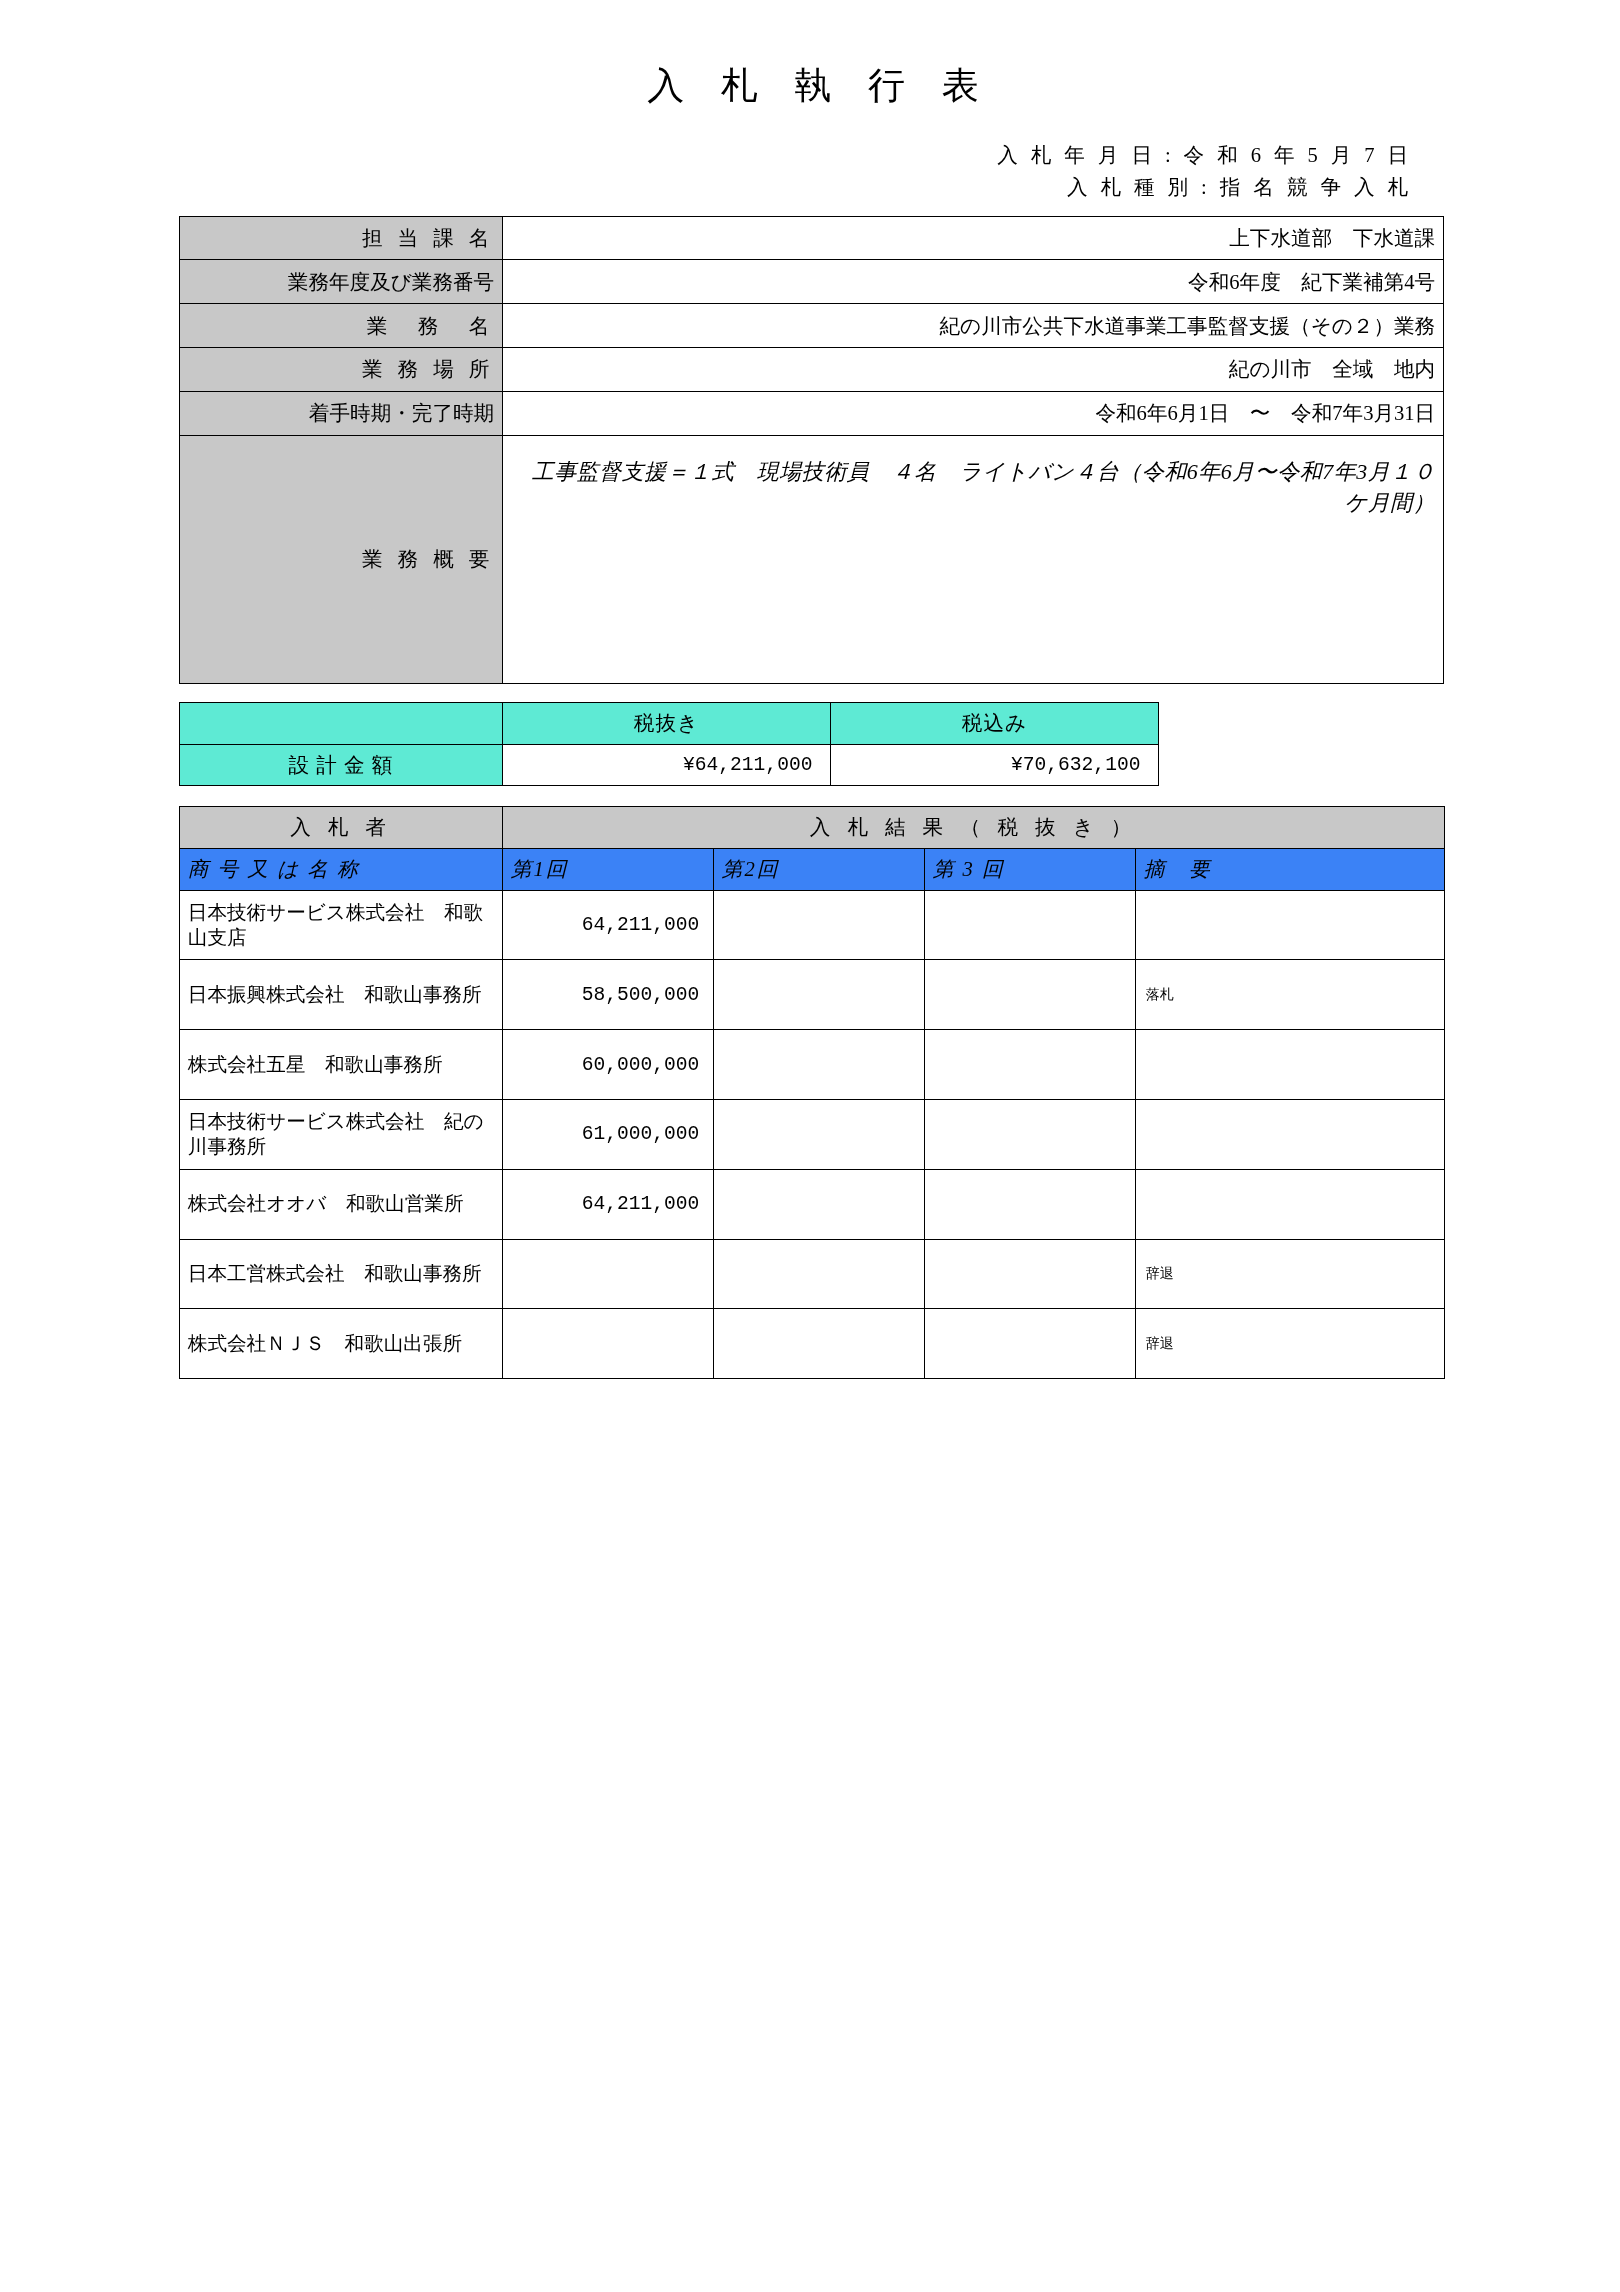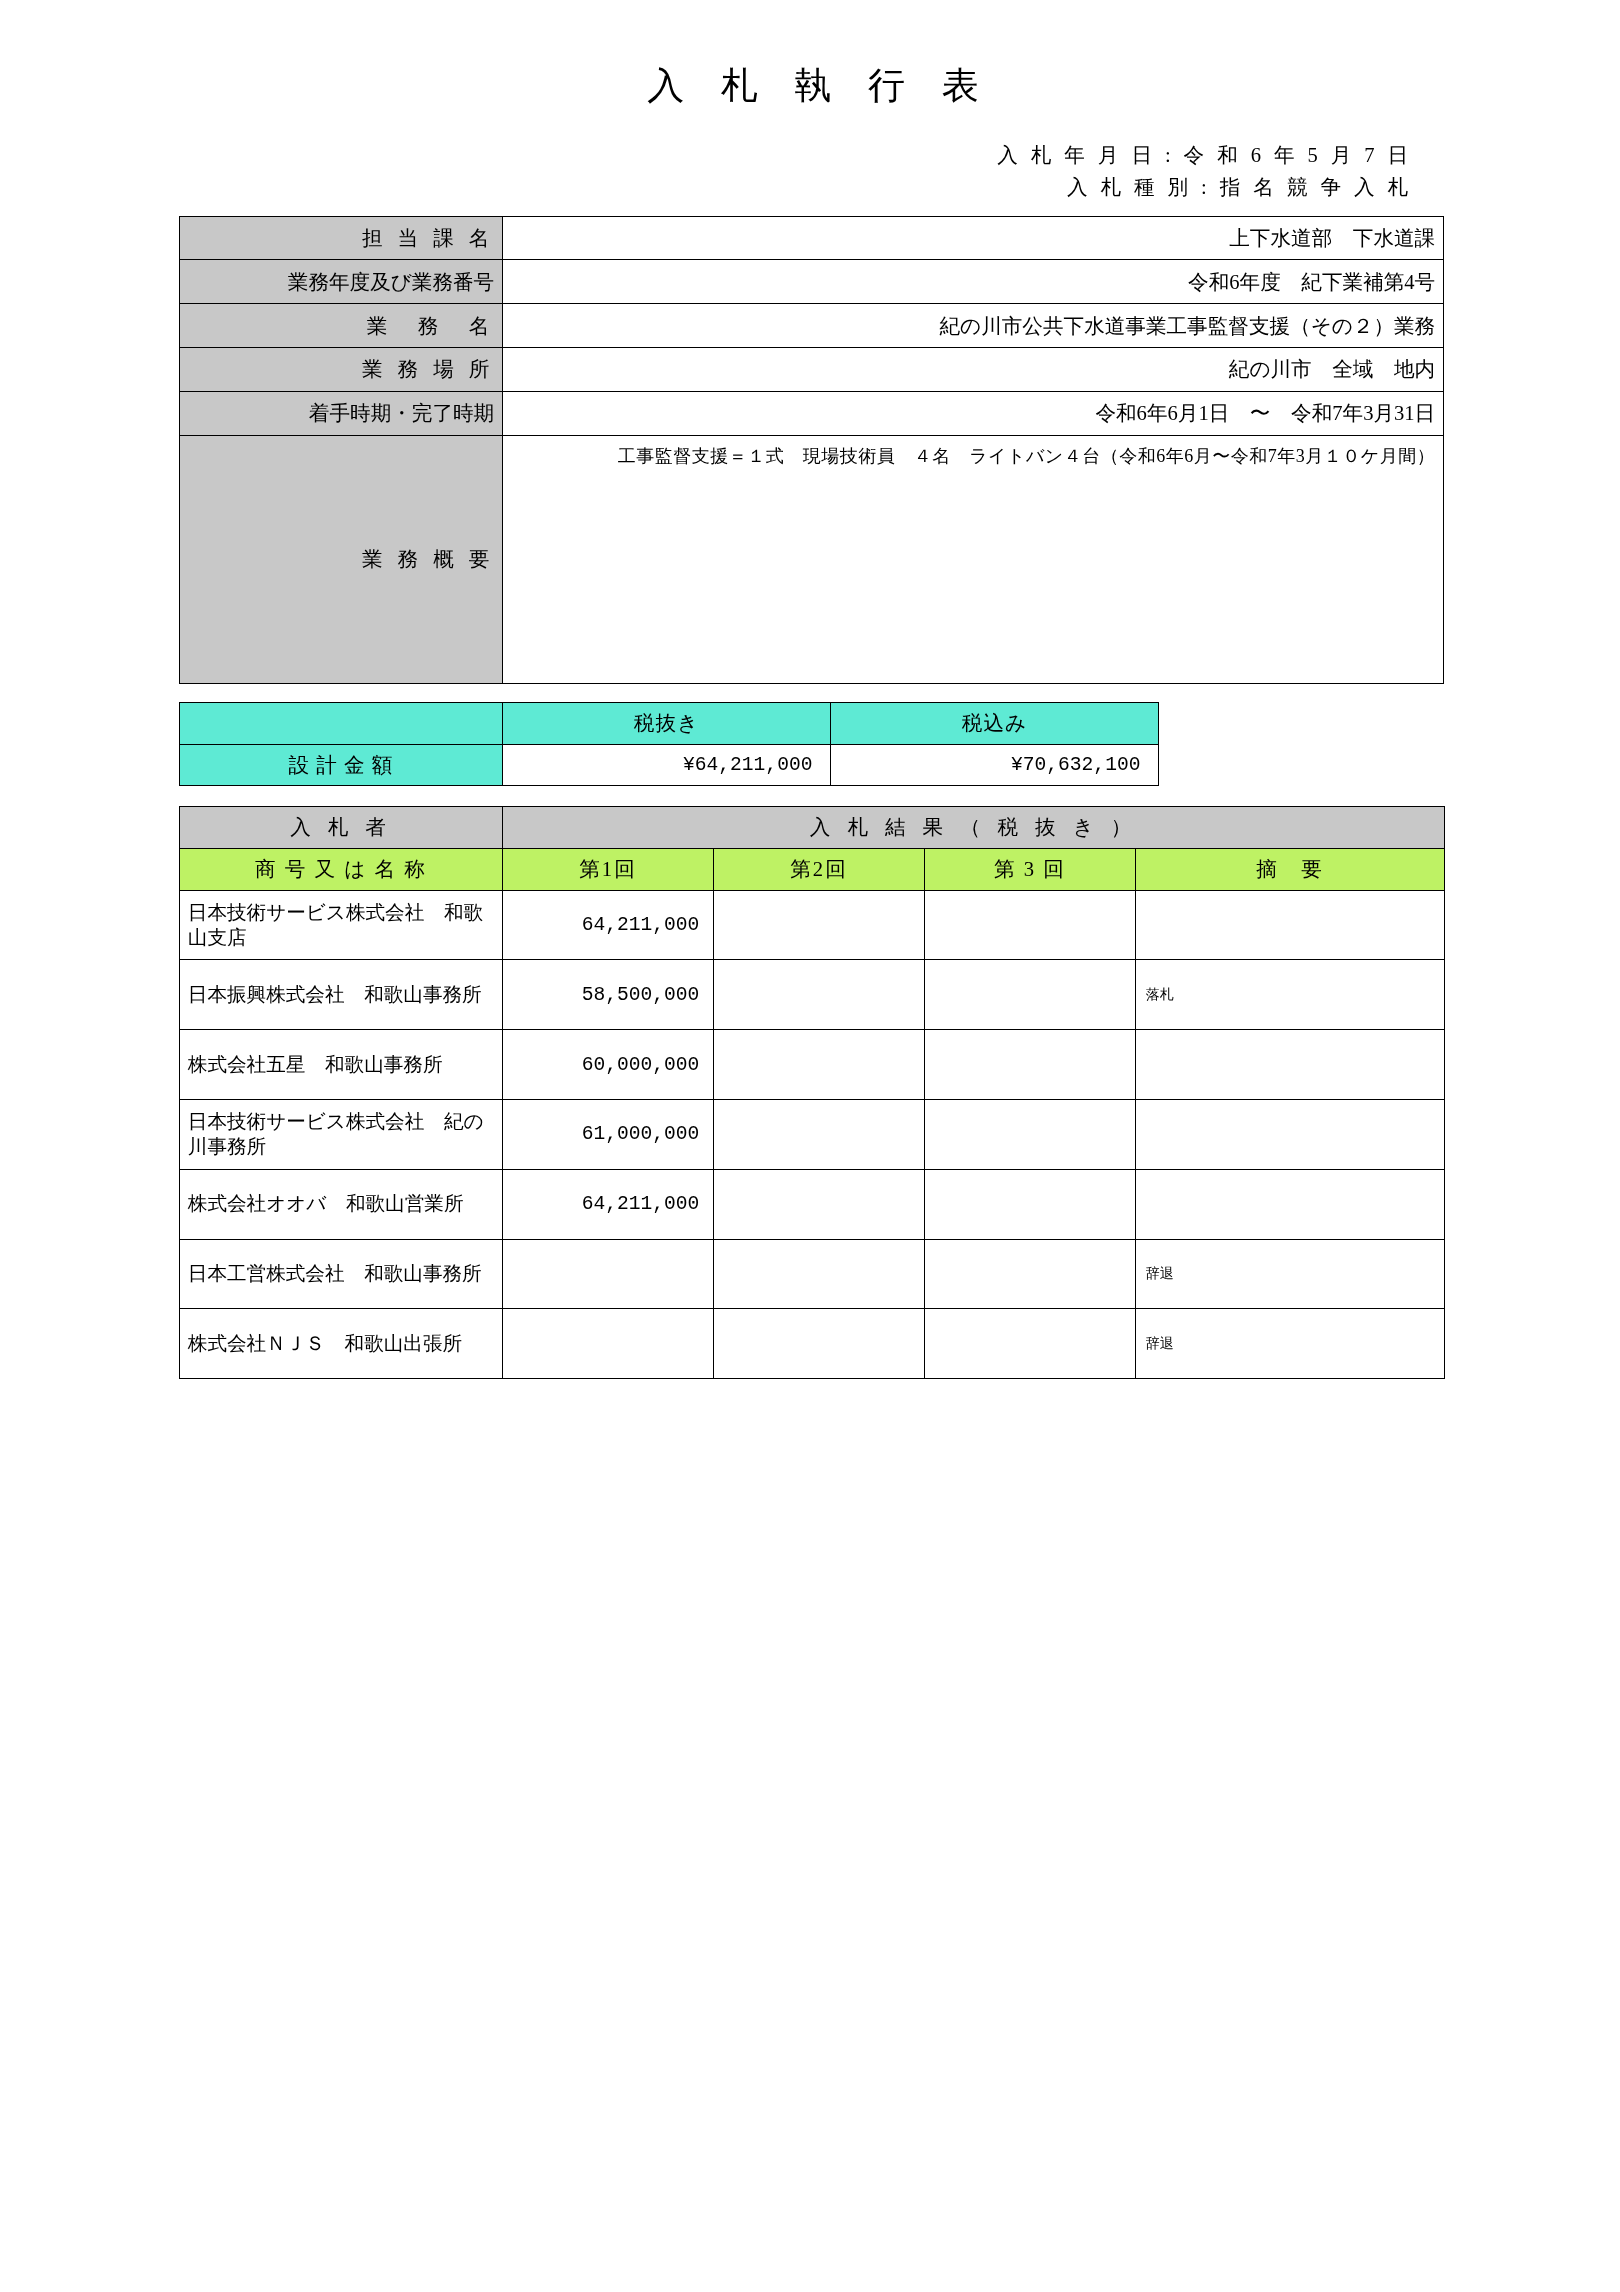--- a/index.html
+++ b/index.html
@@ -69,24 +69,25 @@
     letter-spacing: 0px;
   }
   
   #info-table { margin-top: 11.8px; }
   #info-table col.c1 { width: 323px; }
   #info-table col.c2 { width: 941px; }
   #info-table td { height: 35px; text-align: right; }
   #info-table tr.row-outline td.lbl { height: 240px; vertical-align: middle; }
   #info-table td.outline-val {
     vertical-align: top;
-    font-size: 18px;
+    font-size: 22px;
     line-height: 1.45;
     letter-spacing: 0.5px;
-    padding-top: 7px;
+    padding-top: 20px;
+    font-style: italic;
   }
   
   #amount-table { margin-top: 17.6px; width: 980px; }
   #amount-table col.a1 { width: 323px; }
   #amount-table col.a2 { width: 328px; }
   #amount-table col.a3 { width: 328px; }
   #amount-table td { height: 33px; }
   #amount-table td.hdr { background: #5eead4; text-align: center; letter-spacing: 1px; }
   #amount-table td.money {
     text-align: right;
@@ -102,24 +103,24 @@
   #bid-table col.b3 { width: 211px; }
   #bid-table col.b4 { width: 211px; }
   #bid-table col.b5 { width: 309px; }
   #bid-table td.head {
     background: #c8c8c8;
     text-align: center;
     letter-spacing: 5.9px;
     height: 33px;
   }
   #bid-table td.head2 {
-    background: #bef264;
-    text-align: center;
+    background: #3b82f6;
     letter-spacing: 2px;
     height: 33px;
+    font-style: italic;
   }
   #bid-table td.name {
     text-align: left;
     height: 61px;
     line-height: 1.3;
     letter-spacing: 0px;
     font-size: 19.6px;
     vertical-align: middle;
   }
   #bid-table td.amt {

